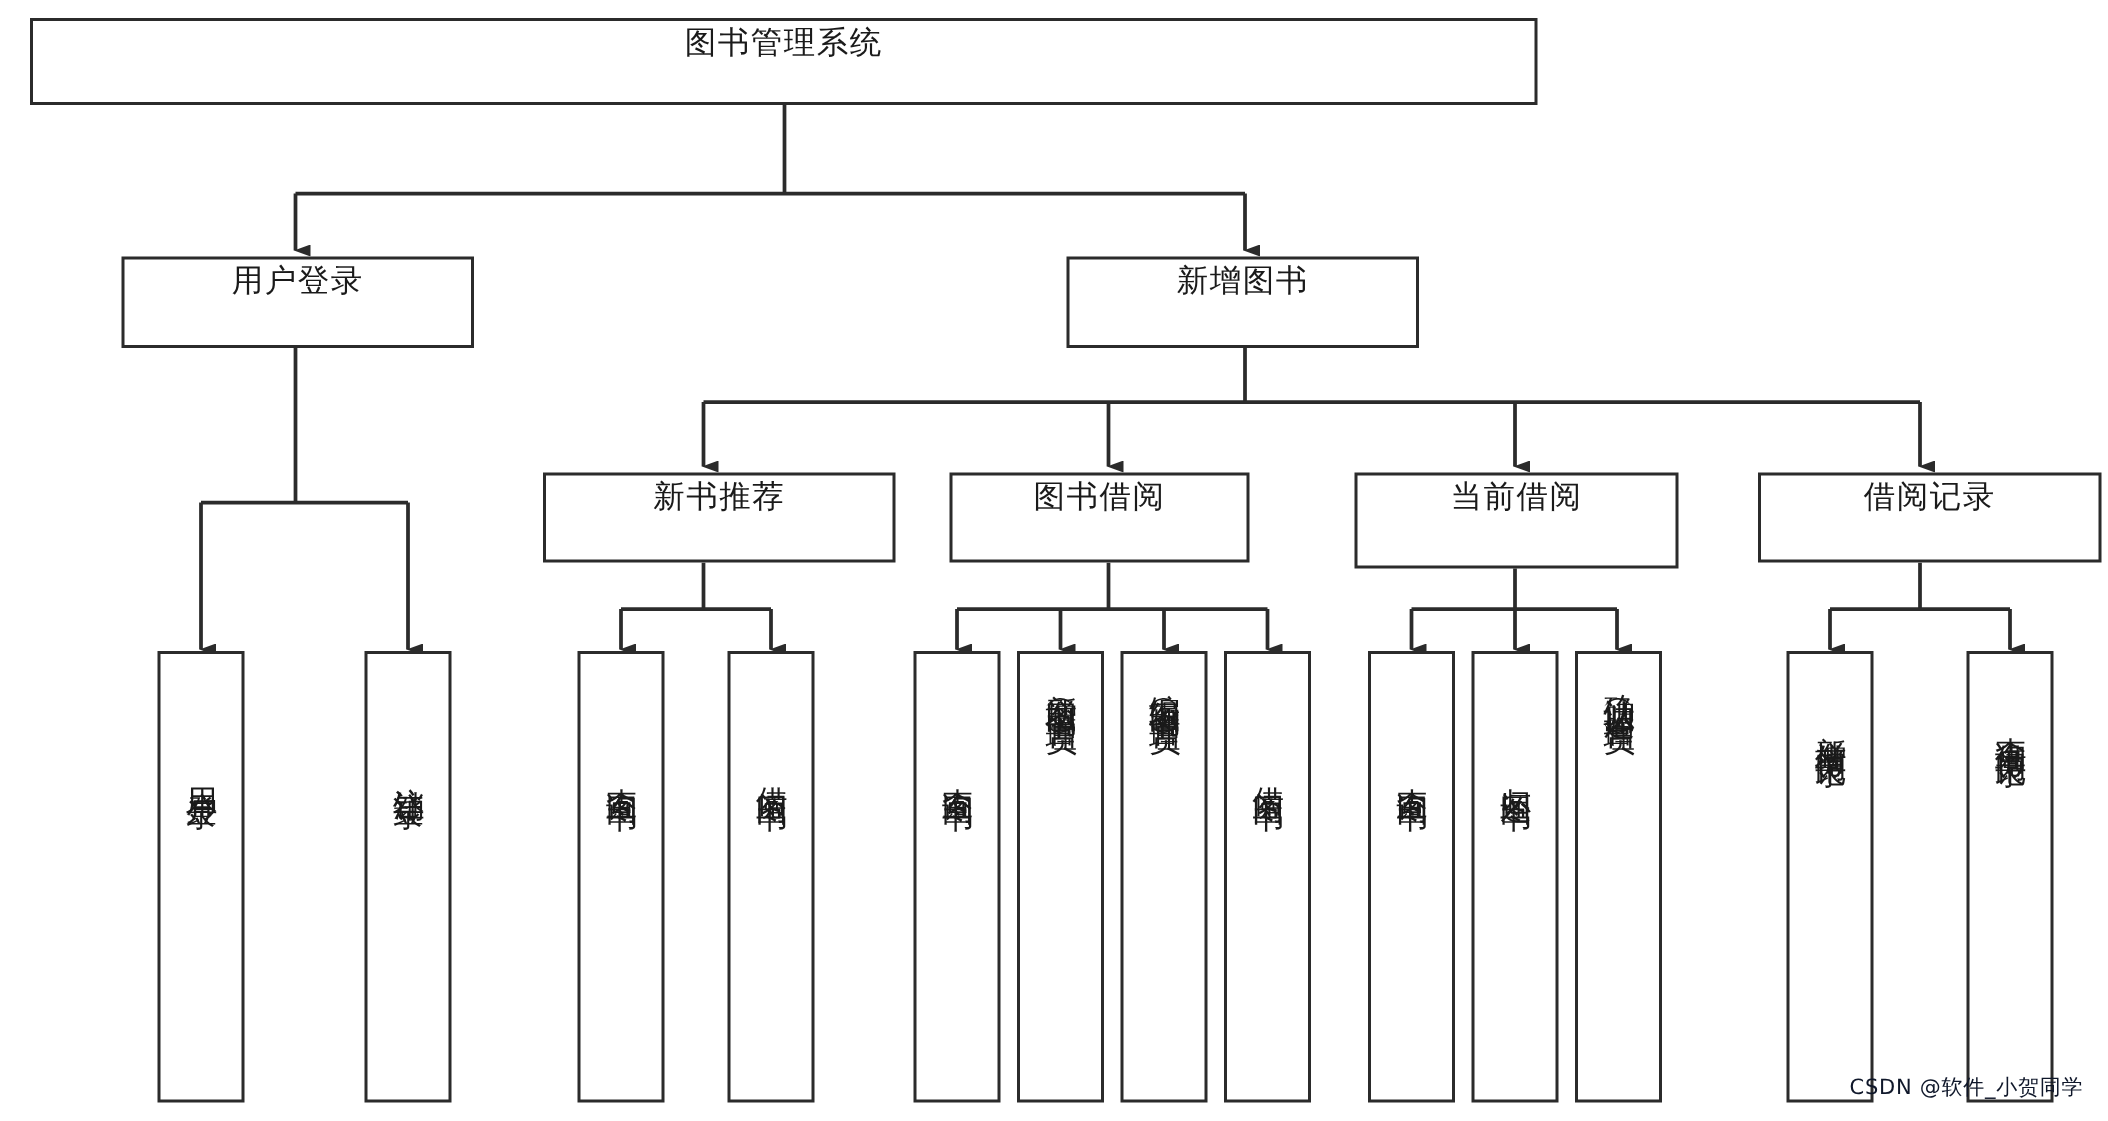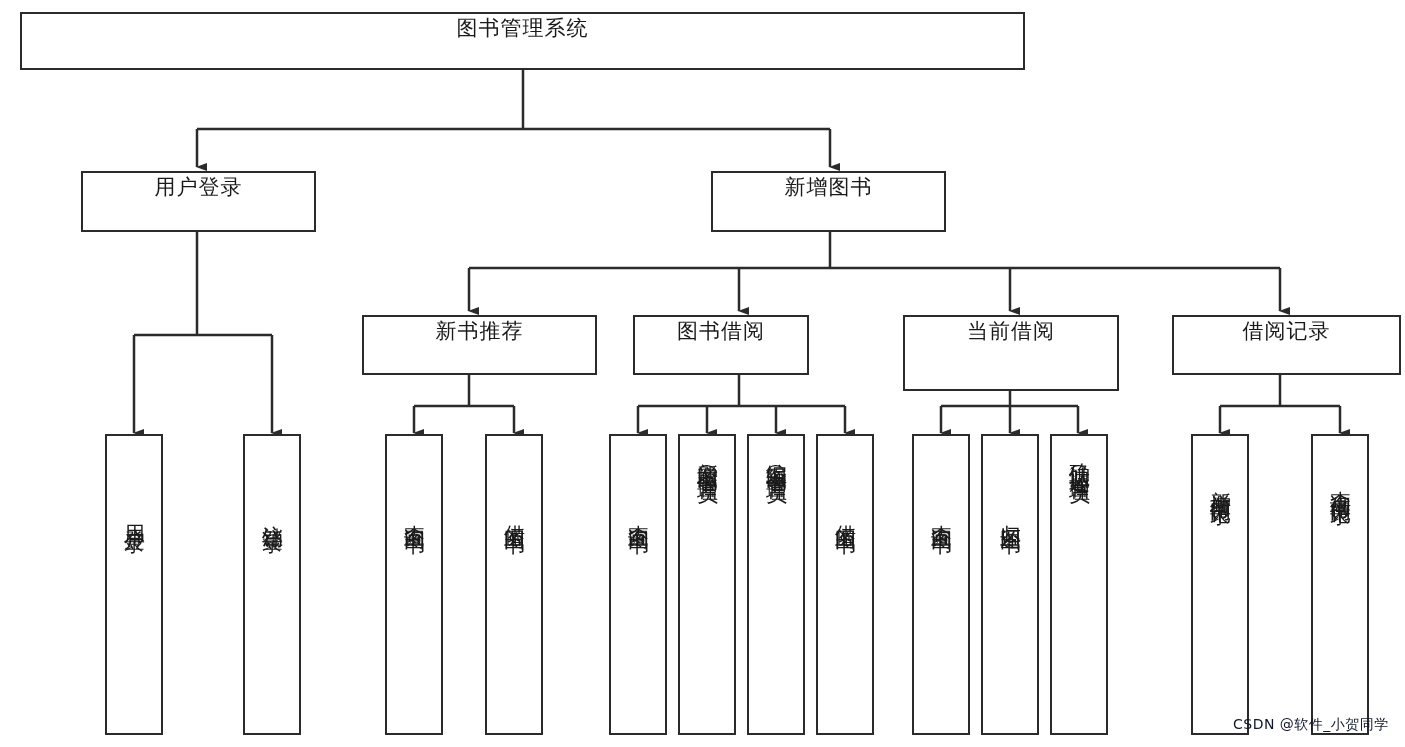--- a/index.html
+++ b/index.html
@@ -126,24 +126,24 @@
   <div class="node h" style="left:81px; top:171px; width:235px; height:61px;">
     <span>用户登录</span>
   </div>
   <div class="node h" style="left:711px; top:171px; width:235px; height:61px;">
     <span>新增图书</span>
   </div>
 
   <div class="node h" style="left:362px; top:315px; width:235px; height:60px;">
     <span>新书推荐</span>
   </div>
-  <div class="node h" style="left:633px; top:315px; width:176px; height:60px;">
+  <div class="node h" style="left:633px; top:315px; width:200px; height:60px;">
     <span>图书借阅</span>
   </div>
-  <div class="node h" style="left:903px; top:315px; width:216px; height:76px;">
+  <div class="node h" style="left:903px; top:315px; width:216px; height:64px;">
     <span>当前借阅</span>
   </div>
   <div class="node h" style="left:1172px; top:315px; width:229px; height:60px;">
     <span>借阅记录</span>
   </div>
 
   <div class="node v" style="left:105px; top:434px; width:58px; height:301px; padding-top:72px;">
     <span class="vtext">用户登录</span>
   </div>
   <div class="node v" style="left:243px; top:434px; width:58px; height:301px; padding-top:72px;">

